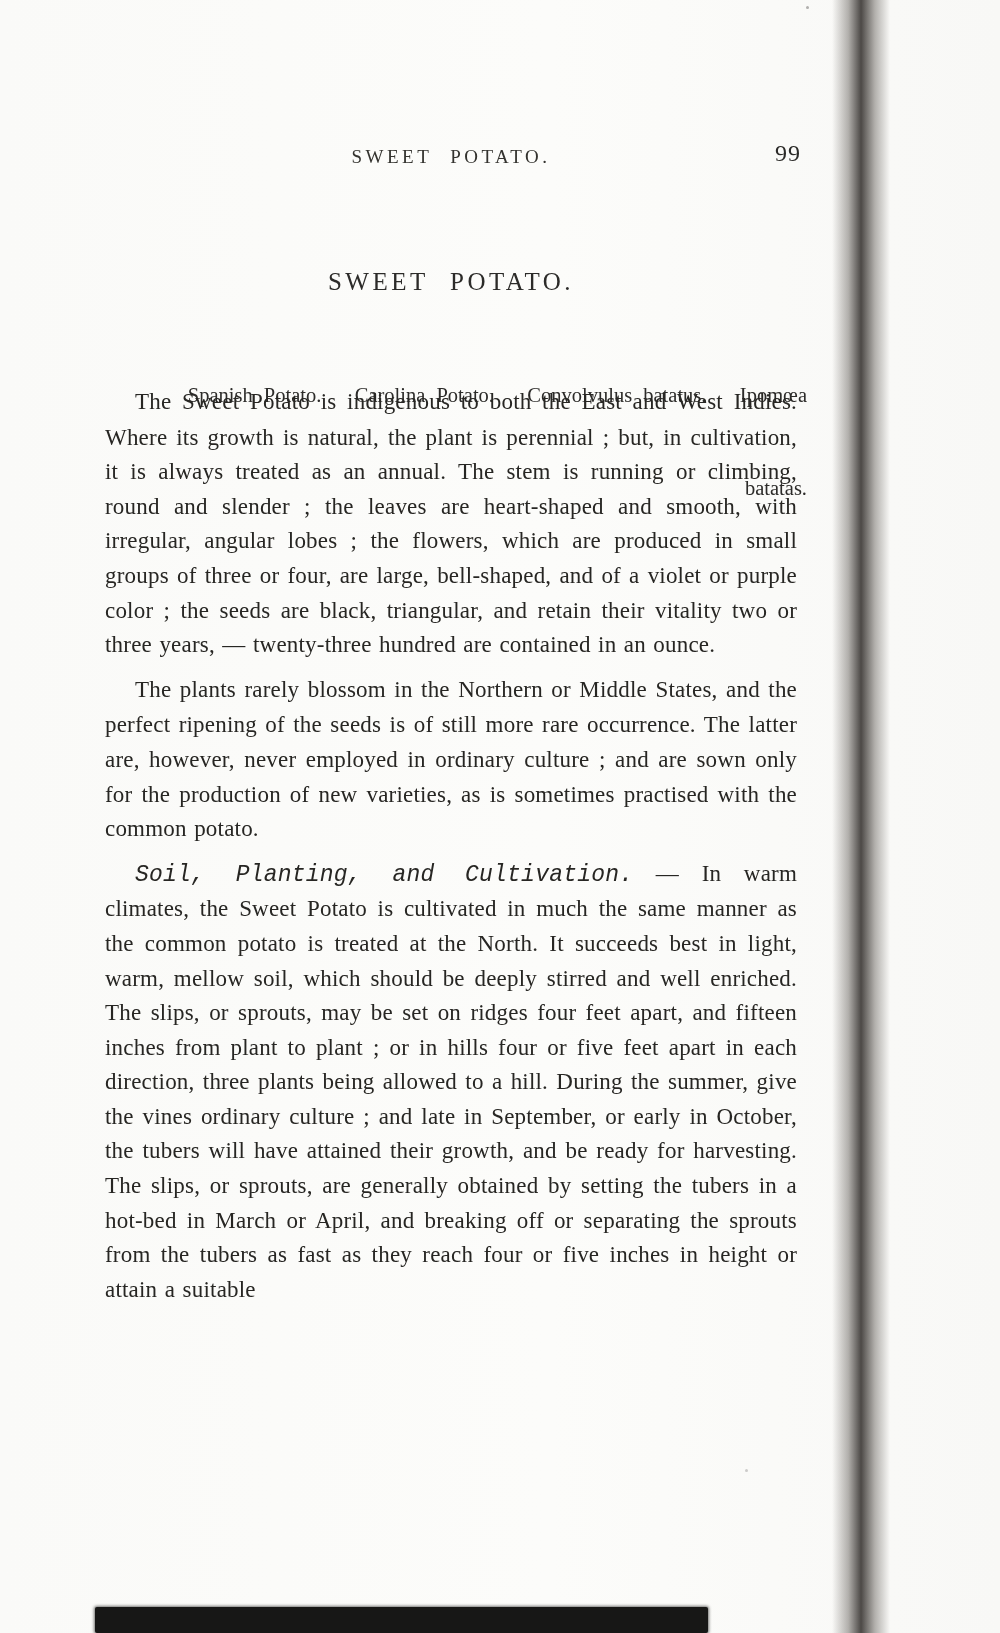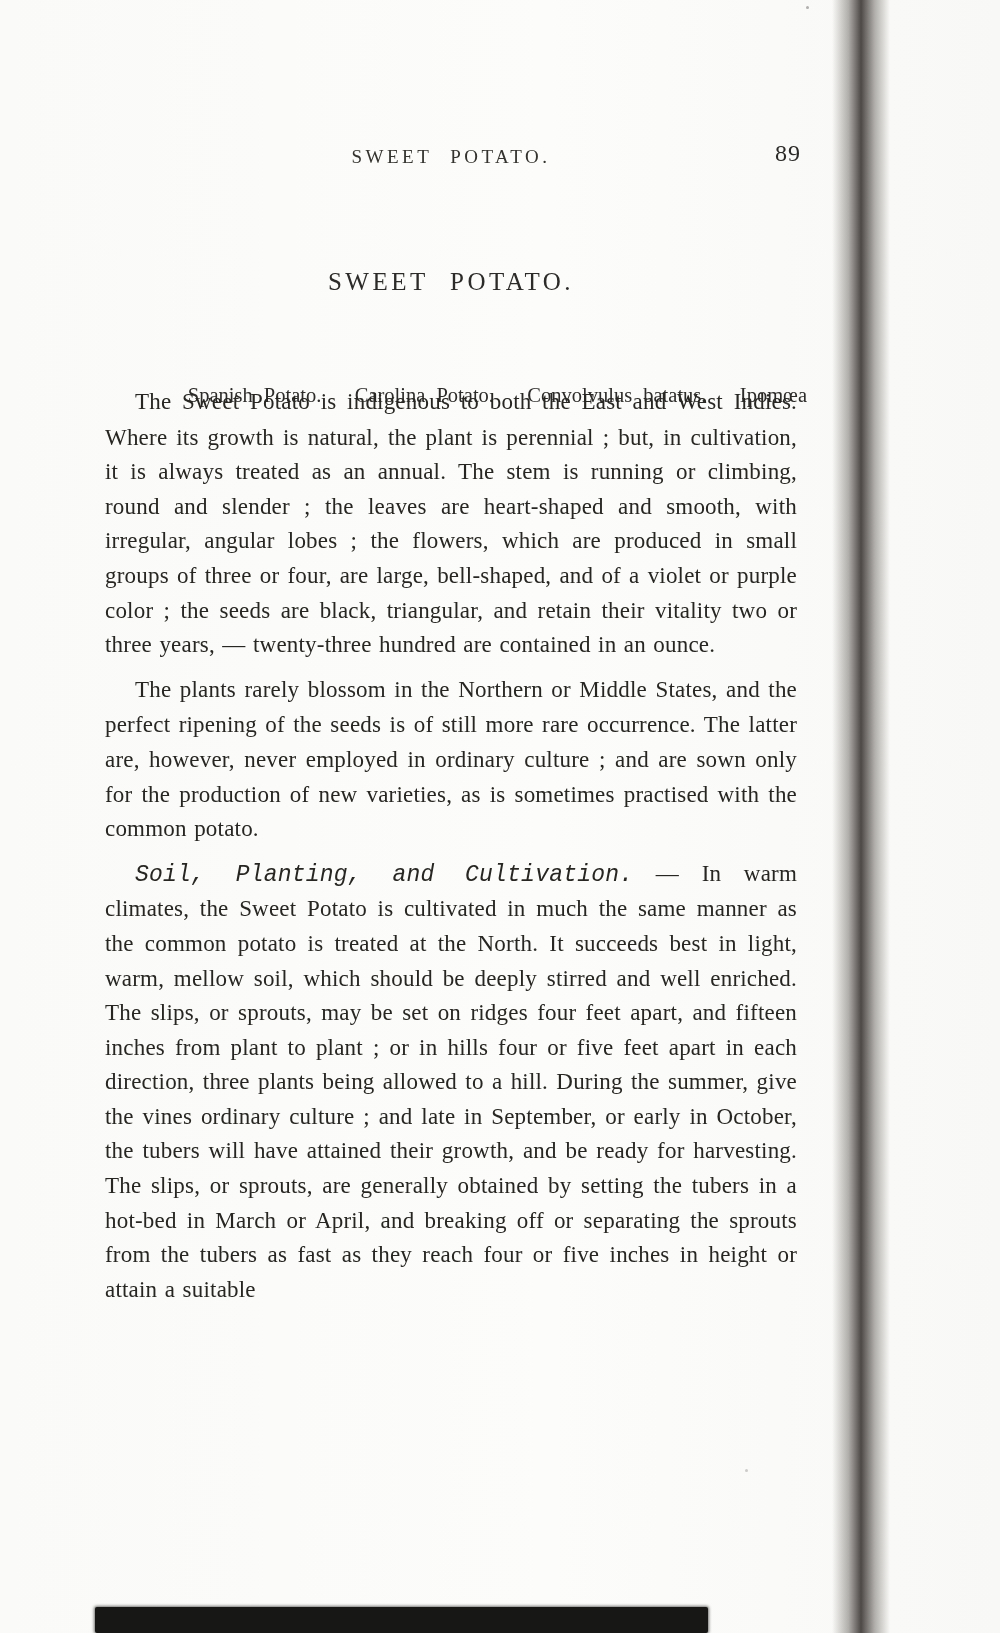--- a/index.html
+++ b/index.html
@@ -120,27 +120,28 @@
   .speck.s2 { left: 745px; top: 1469px; width: 3px; height: 3px; background: rgba(40,38,35,0.22); }
   .speck.s3 { left: 683px; top: 689px;  width: 2px; height: 2px; background: rgba(40,38,35,0.28); }
 </style>
 </head>
 <body>
 
 <div class="page">
 
   <div class="header">
     <span class="running-title">SWEET  POTATO.</span>
-    <span class="page-number">89</span>
+    <span class="page-number">99</span>
   </div>
 
   <h1 class="title">SWEET  POTATO.</h1>
 
   <div class="synonyms">
     <div class="line1">Spanish Potato.   Carolina Potato.   Convolvulus batatus.   Ipomœa</div>
+    <div class="line2">batatas.</div>
   </div>
 
   <div class="body-text">
     <p class="para"><span class="lead"></span><span>The Sweet Potato is indigenous to both the East and West Indies.  Where its growth is natural, the plant is perennial ; but, in cultivation, it is always treated as an annual.  The stem is running or climbing, round and slender ;  the leaves are heart-shaped and smooth, with irregular, angular lobes ; the flowers, which are produced in small groups of three or four, are large, bell-shaped, and of a violet or purple color ; the seeds are black, triangular, and retain their vitality two or three years, — twenty-three hundred are contained in an ounce.</span></p>
 
     <p class="para"><span class="lead"></span><span>The plants rarely blossom in the Northern or Middle States, and the perfect ripening of the seeds is of still more rare occurrence.  The latter are, however, never employed in ordinary culture ;  and are sown only for the production of new varieties, as is sometimes practised with the common potato.</span></p>
 
     <p class="para"><span class="lead">Soil, Planting, and Cultivation.</span><span> — In warm climates, the Sweet Potato is cultivated in much the same manner as the common potato is treated at the North.  It succeeds best in light, warm, mellow soil, which should be deeply stirred and well enriched.  The slips, or sprouts, may be set on ridges four feet apart, and fifteen inches from plant to plant ;  or in hills four or five feet apart in each direction, three plants being allowed to a hill.  During the summer, give the vines ordinary culture ; and late in September, or early in October, the tubers will have attained their growth, and be ready for harvesting.  The slips, or sprouts, are generally obtained by setting the tubers in a hot-bed in March or April, and breaking off or separating the sprouts from the tubers as fast as they reach four or five inches in height or attain a suitable</span></p>
   </div>
 

